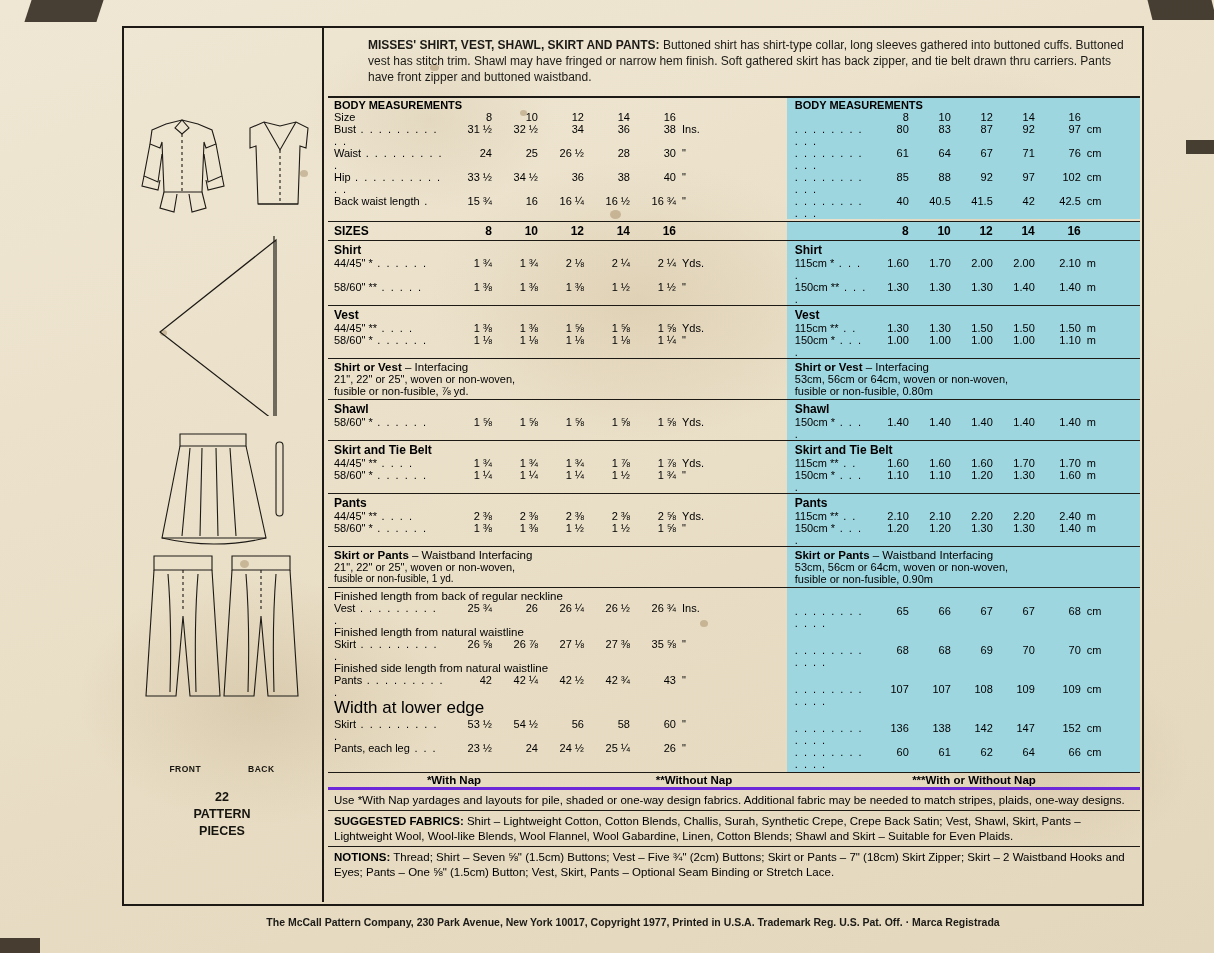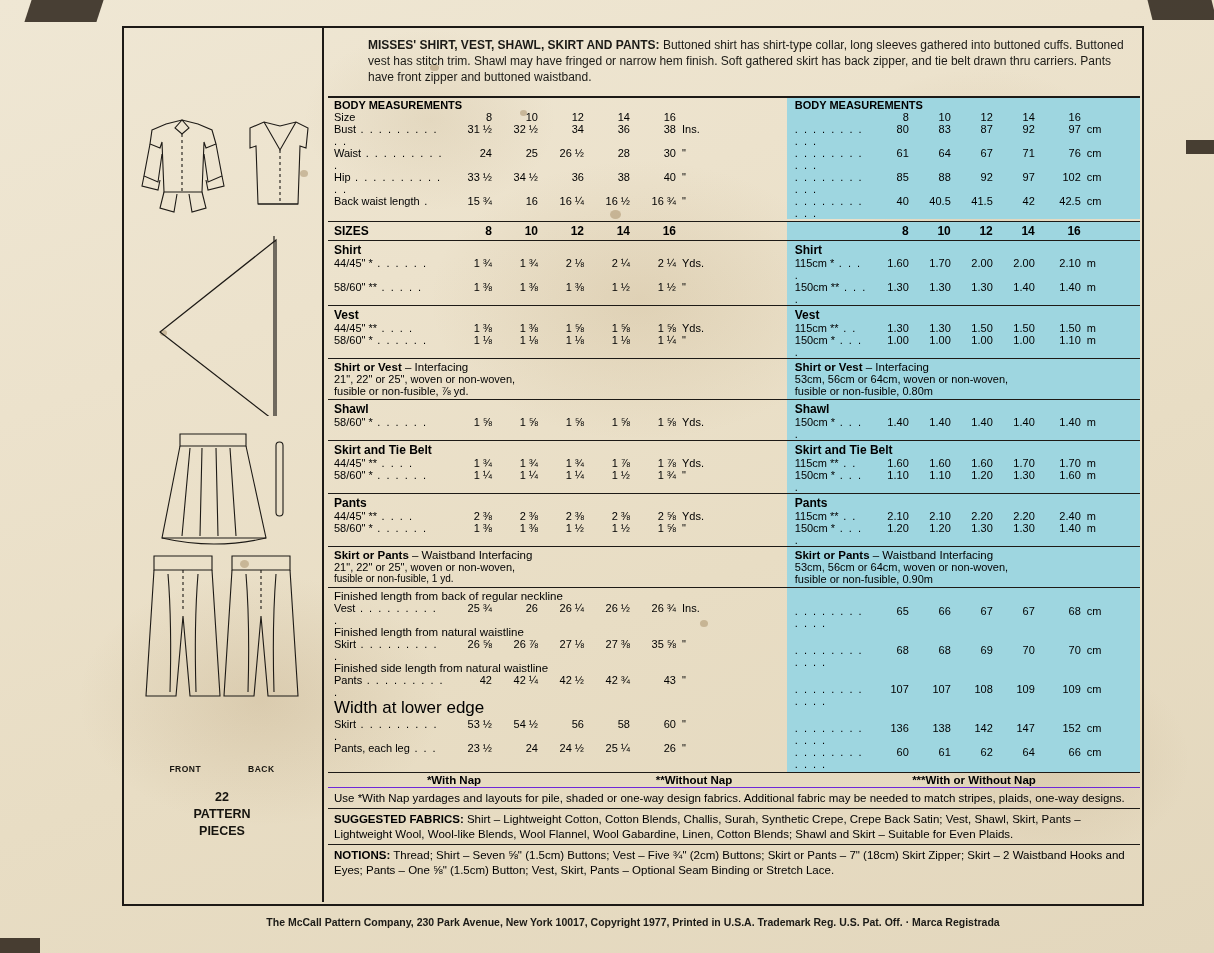--- a/index.html
+++ b/index.html
@@ -711,21 +711,21 @@
             <span class="num">60</span>
             <span class="num">61</span>
             <span class="num">62</span>
             <span class="num">64</span>
             <span class="num">66</span>
             <span style="padding-left:6px;">cm</span>
           </div>
         </div>
       </div>
 
-      <div class="row hr" style="border-bottom:1px solid #6d28d9;">
+      <div class="row hr" style="border-bottom:3px solid #6d28d9;">
         <div style="width:100%;display:flex;padding:1px 6px;box-sizing:border-box;font-size:11.5px;font-weight:bold;">
           <span style="width:30%;text-align:center;">*With Nap</span>
           <span style="width:30%;text-align:center;">**Without Nap</span>
           <span style="width:40%;text-align:center;">***With or Without Nap</span>
         </div>
       </div>
 
       <div style="padding:3px 6px 2px 6px;font-size:11.5px;line-height:1.3;">Use *With Nap yardages and layouts for pile, shaded or one-way design fabrics. Additional fabric may be needed to match stripes, plaids, one-way designs.</div>
 
       <div class="hr" style="padding:3px 6px 2px 6px;font-size:11.5px;line-height:1.3;">

